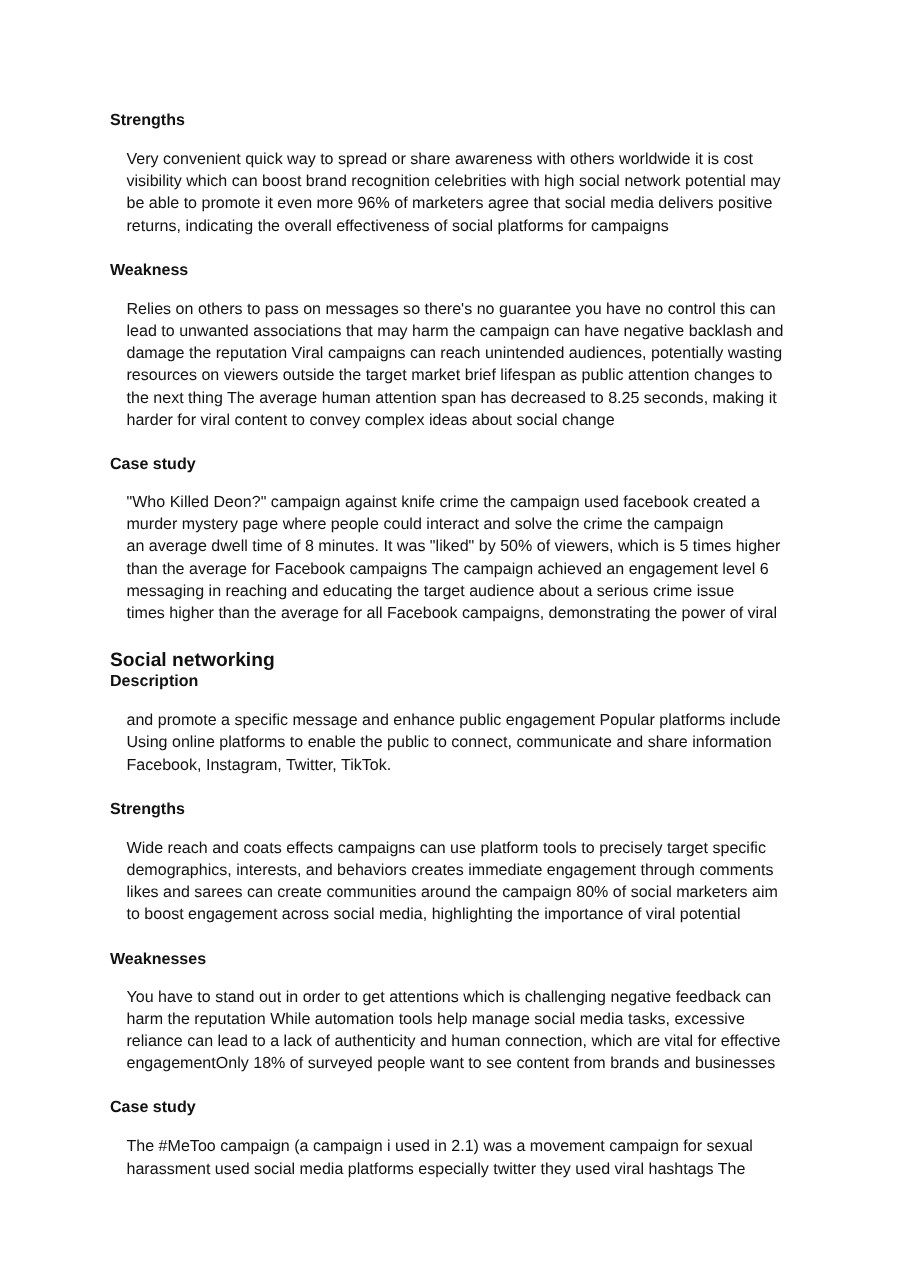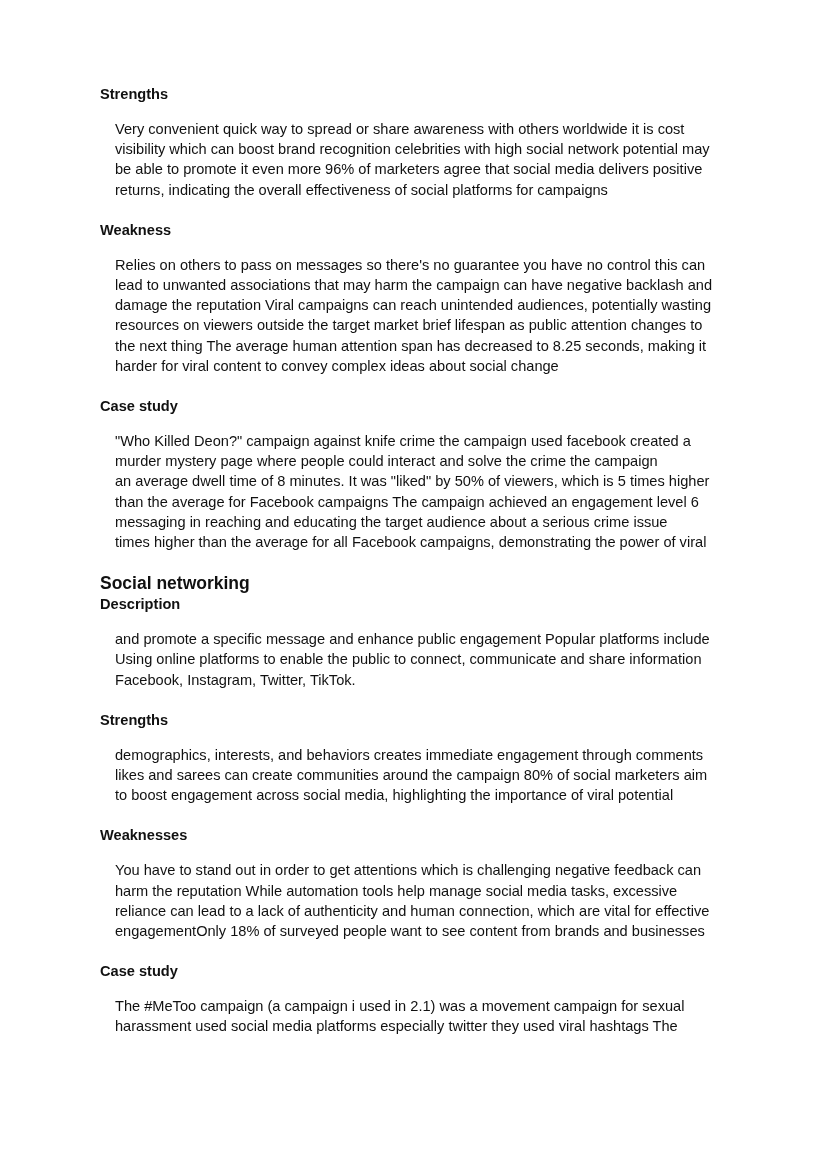--- a/index.html
+++ b/index.html
@@ -11,21 +11,21 @@
       width: 828px;
       height: 1169px;
       position: relative;
       overflow: hidden;
       font-family: "Liberation Sans", sans-serif;
       color: #111111;
     }
     .page {
       position: absolute;
       left: 100px;
-      top: 84px;
+      top: 100px;
       width: 640px;
     }
     .section-heading {
       font-weight: bold;
       font-size: 14.6px;
       line-height: 20px;
       margin: 0;
     }
     .para {
       font-size: 14.6px;
@@ -98,20 +98,21 @@
     <p class="para">
       <span class="line">and promote a specific message and enhance public engagement  Popular platforms include</span>
       <span class="line">Using online platforms to enable the public to connect, communicate and share information</span>
       <span class="line">Facebook, Instagram, Twitter, TikTok.</span>
     </p>
   </div>
 
   <div class="block">
     <p class="section-heading">Strengths</p>
     <p class="para">
+      <span class="line">Wide reach and coats effects campaigns can use platform tools to precisely target specific</span>
       <span class="line">demographics, interests, and behaviors creates immediate engagement through comments</span>
       <span class="line">likes and sarees can create communities around the campaign 80% of social marketers aim</span>
       <span class="line">to boost engagement across social media, highlighting the importance of viral potential</span>
     </p>
   </div>
 
   <div class="block">
     <p class="section-heading">Weaknesses</p>
     <p class="para">
       <span class="line">You have to stand out in order to get attentions which is challenging negative feedback can</span>

